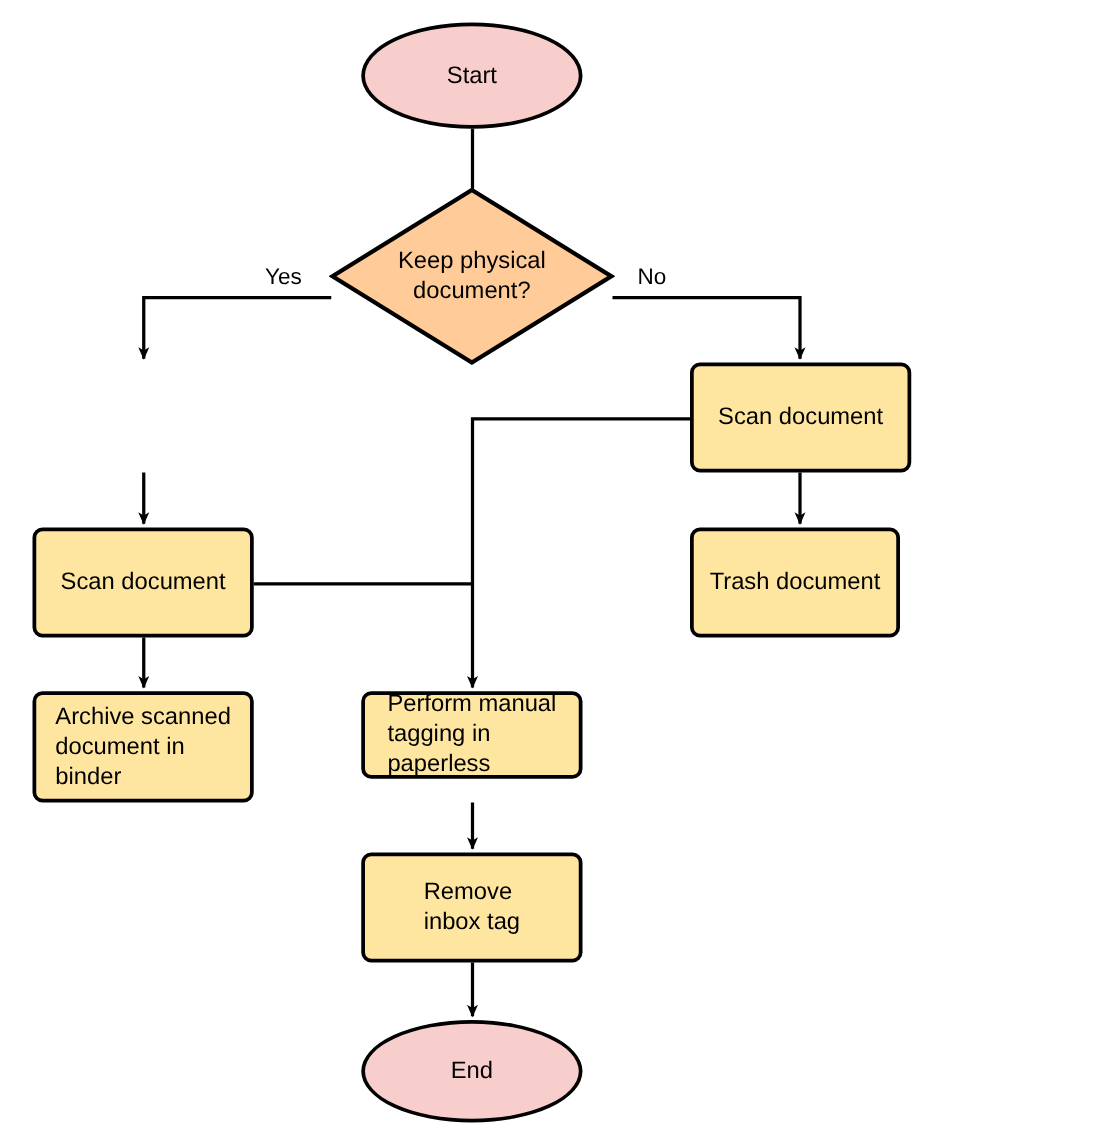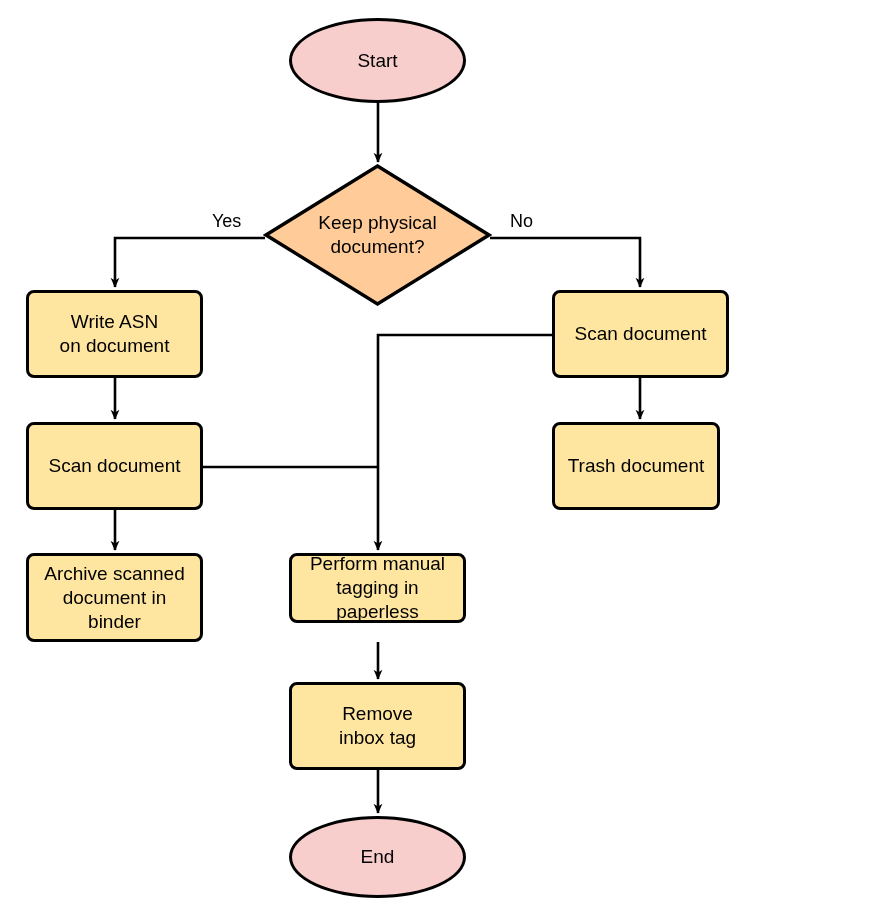--- a/index.html
+++ b/index.html
@@ -25,21 +25,21 @@
     top: 0;
     width: 888px;
     height: 907px;
   }
   .node {
     position: absolute;
     box-sizing: border-box;
     display: flex;
     align-items: center;
     justify-content: center;
-    text-align: center;
+    text-align: left;
     color: #000000;
     font-family: "Liberation Sans", sans-serif;
     font-size: 19px;
     line-height: 24px;
     z-index: 2;
   }
   .node .node-label {
     display: block;
     white-space: pre-line;
     padding: 0 6px;
@@ -132,35 +132,31 @@
       <path d="M 378 642 L 378 679" marker-end="url(#arrow)"></path>
 
       <path d="M 378 770 L 378 813" marker-end="url(#arrow)"></path>
     </g>
   </svg>
 
   <div class="node terminator" style="left:289px; top:18px; width:177px; height:85px;">
     <span class="node-label">Start</span>
   </div>
 
-  <div class="decision-wrap" style="left:263px; top:163px; width:229px; height:144px;">
+  <div class="decision-wrap" style="left:263px; top:149px; width:229px; height:144px;">
     <svg width="229" height="144" viewBox="0 0 229 144">
       <polygon points="114.5,3 226,72 114.5,141 3,72" fill="#ffcc99" stroke="#000000" stroke-width="3.4" stroke-linejoin="miter"></polygon>
     </svg>
     <div class="decision-text">Keep physical
 document?</div>
   </div>
 
   <div class="edge-label" style="left:210px; top:211px;">Yes</div>
   <div class="edge-label" style="left:508px; top:211px;">No</div>
 
-  <div class="node process" style="left:26px; top:290px; width:177px; height:88px;">
-    <span class="node-label">Write ASN
-on document</span>
-  </div>
 
   <div class="node process" style="left:26px; top:422px; width:177px; height:88px;">
     <span class="node-label">Scan document</span>
   </div>
 
   <div class="node process" style="left:26px; top:553px; width:177px; height:89px;">
     <span class="node-label">Archive scanned
 document in
 binder</span>
   </div>

